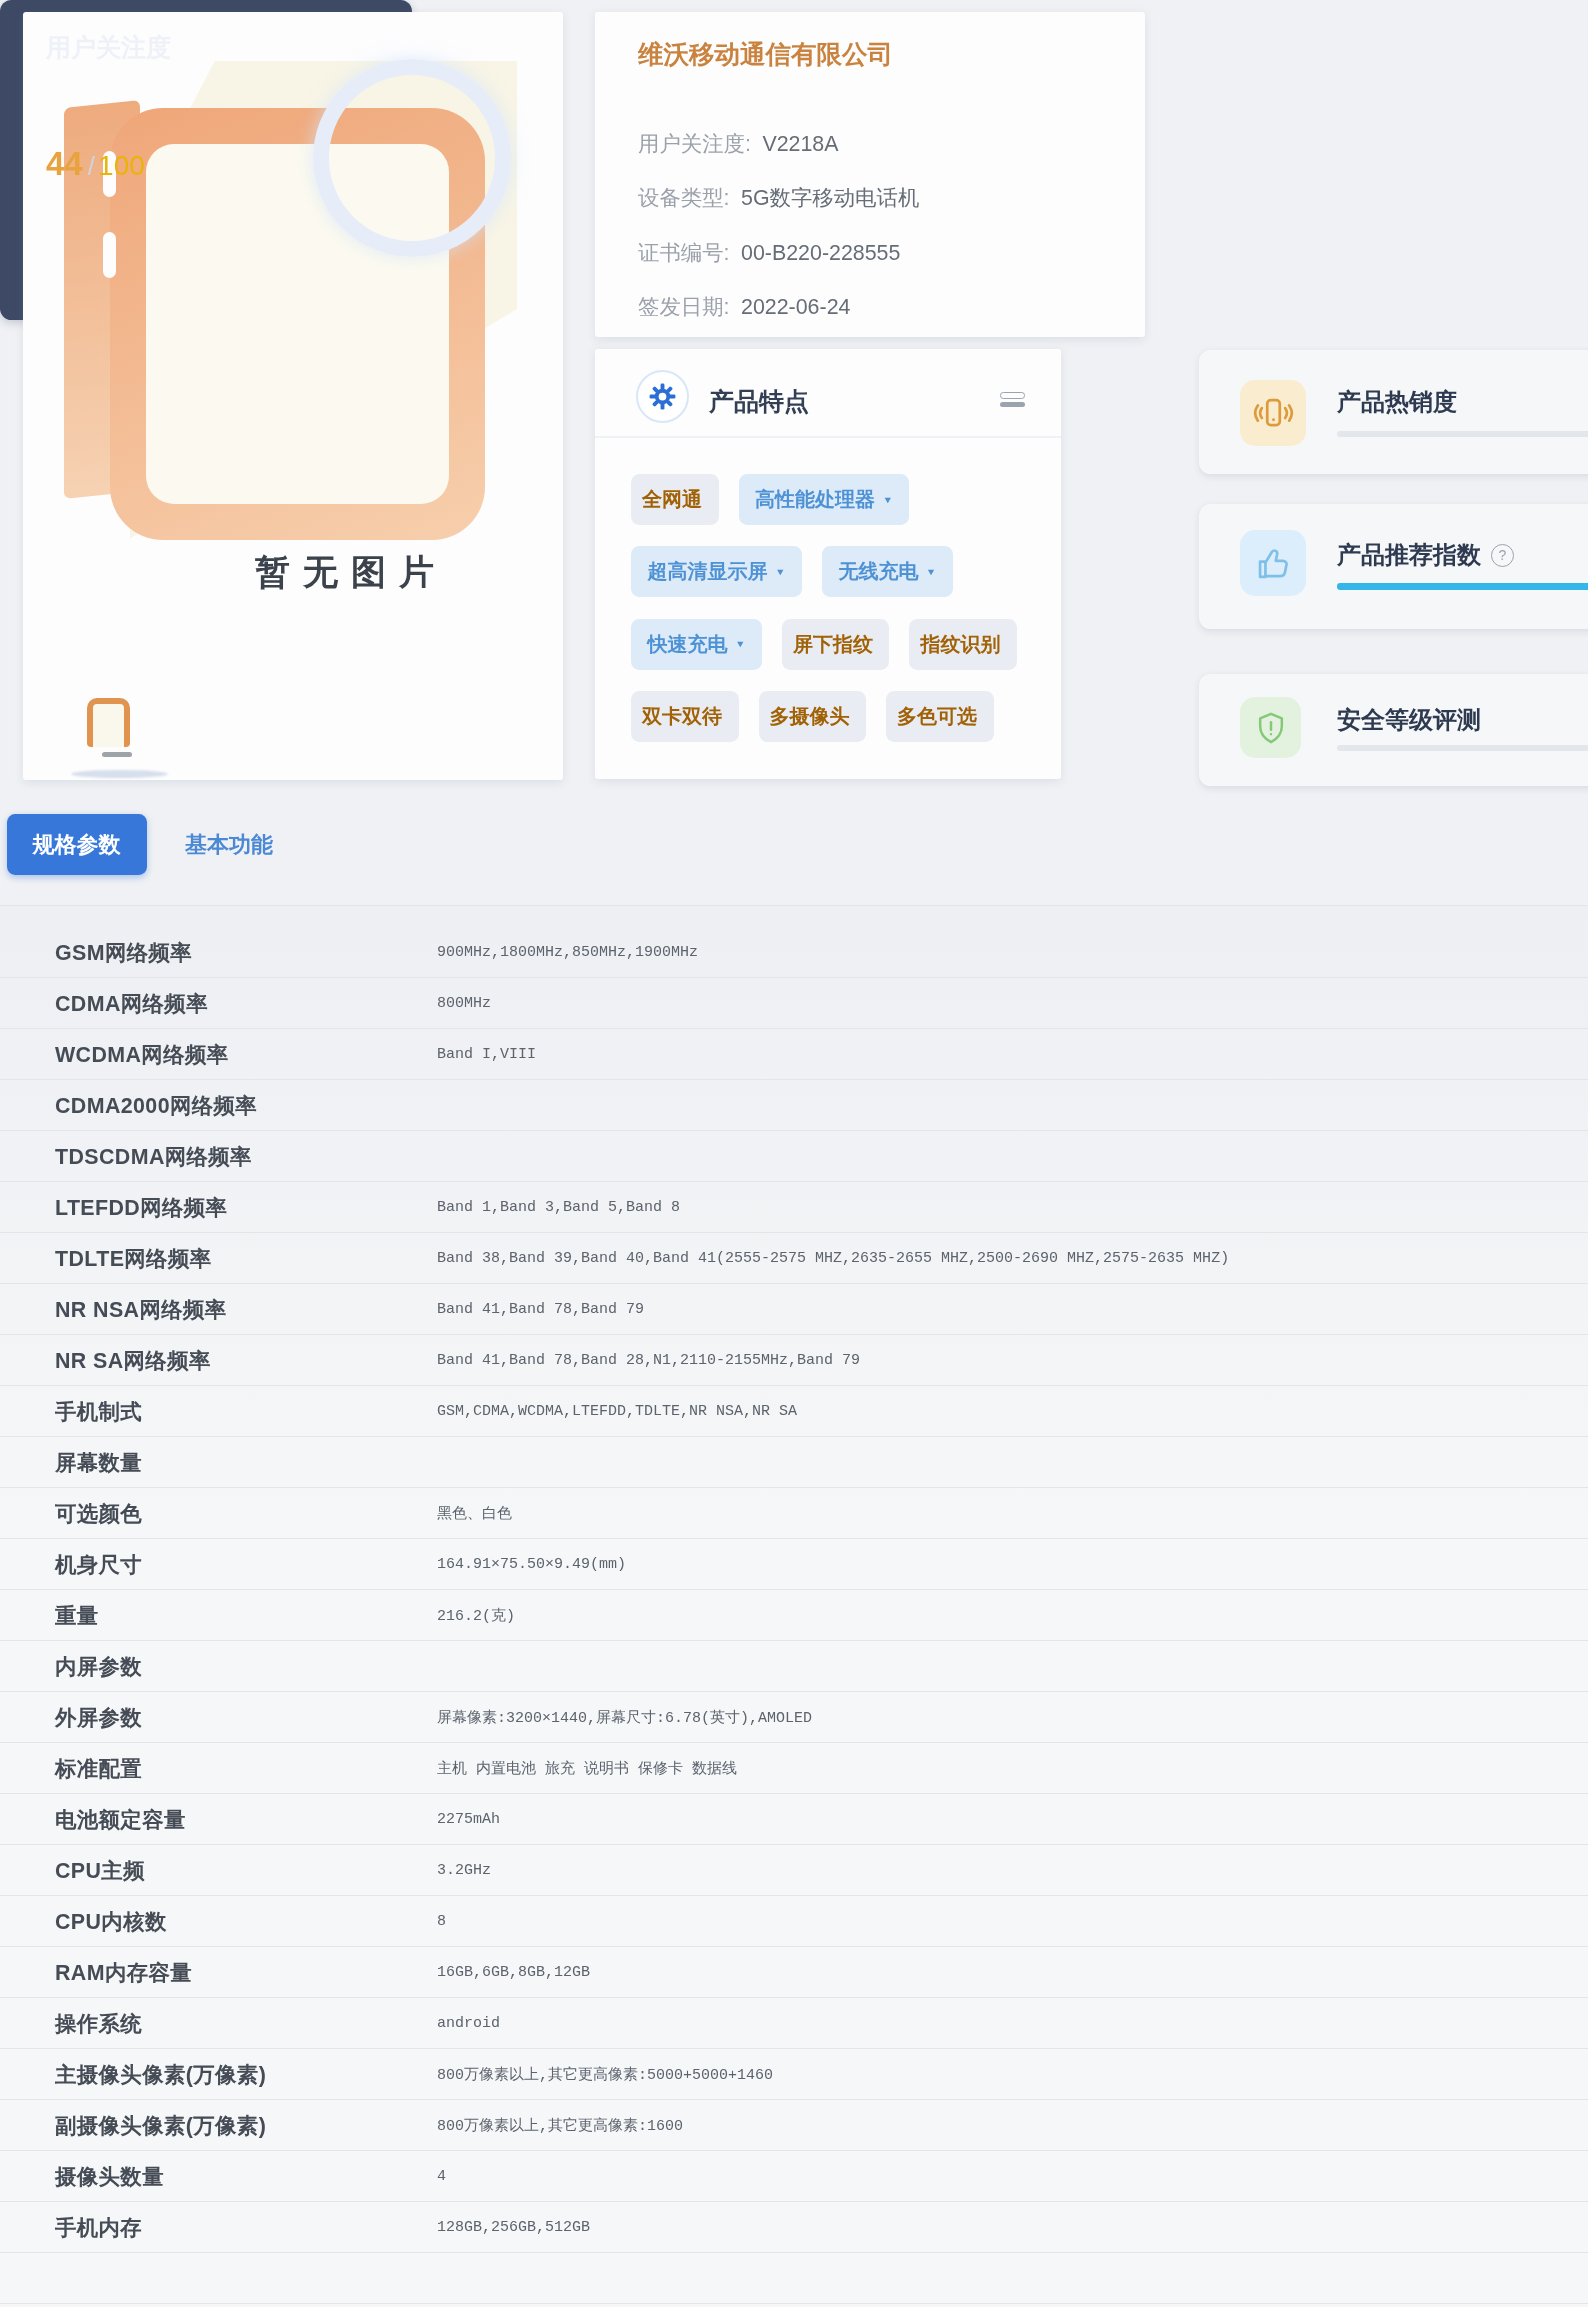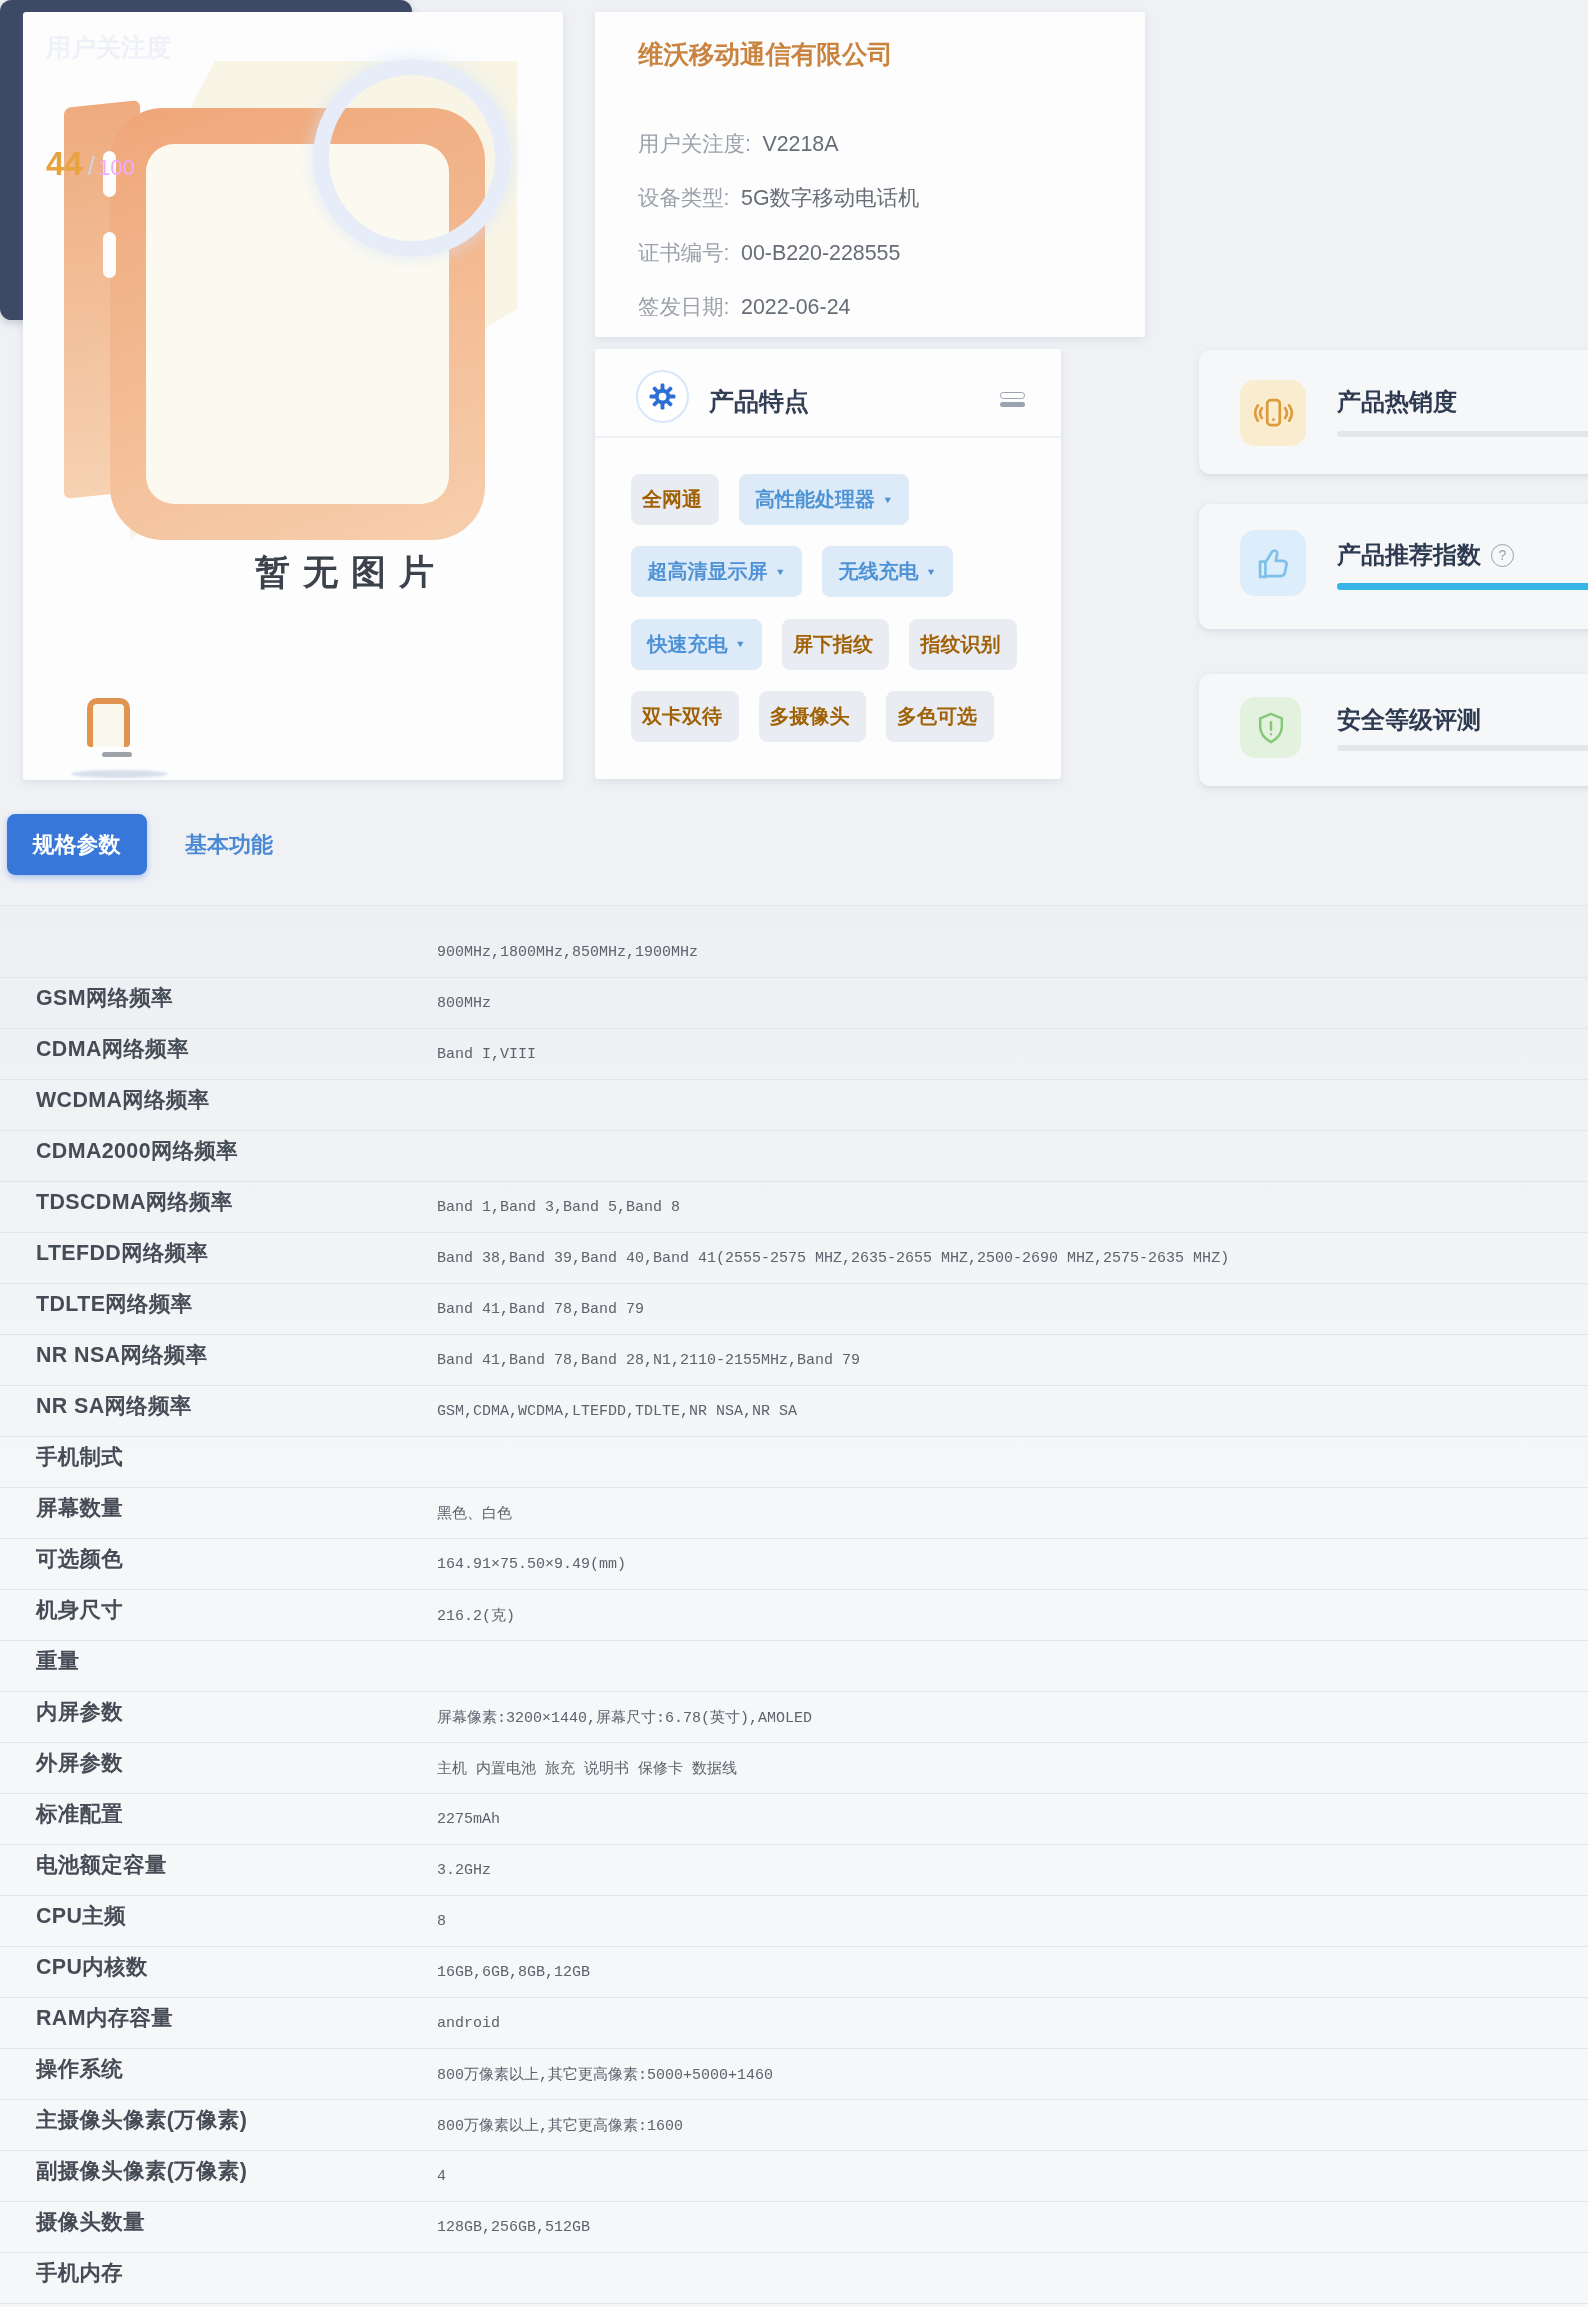--- a/index.html
+++ b/index.html
@@ -58,21 +58,21 @@
   .tag.gray{background:#e9edf3;color:#a16207;padding-left:11px;}
   .tag .caret{font-size:10.7px;margin-left:7.4px;transform:scaleY(.85);}
 
   
   .dark-card{left:1199px;top:8.2px;width:412px;height:320px;background:#3d4965;border-radius:11.5px;
     box-shadow:0 2.5px 8.2px rgba(100,110,135,.3);overflow:hidden;}
   .att-title{position:absolute;left:46px;top:31px;font-size:25px;font-weight:700;color:#eef1f7;}
   .score-row{position:absolute;left:46px;top:145px;display:flex;align-items:baseline;}
   .score-num{font-size:33px;font-weight:700;color:#e9a33e;}
   .score-slash{font-size:25.5px;color:#cdd4e2;margin:0 3.3px 0 5px;}
-  .score-total{font-size:22px;color:#f0abfc;text-align:right;}
+  .score-total{font-size:28px;color:#eab308;text-align:right;}
   .gauge-ring{position:absolute;left:313px;top:59px;width:166px;height:166px;border-radius:50%;
     border:16.5px solid #e7edf8;box-shadow:0 0 15px 2.5px rgba(214,228,248,.55);}
 
   
   .metric-card{position:absolute;left:1199px;width:412px;background:#f6f7f9;border-radius:11.5px;
     box-shadow:0 2.5px 6.6px rgba(140,150,170,.2);cursor:pointer;}
   .m-hot{top:350px;height:124px;}
   .m-rec{top:504px;height:125px;}
   .m-safe{top:674px;height:112px;}
   .m-iconbox{position:absolute;left:41px;border-radius:15px;display:flex;align-items:center;justify-content:center;}
@@ -94,22 +94,22 @@
     border-radius:8.2px;color:#fff;font-size:22px;font-weight:600;display:flex;align-items:center;
     justify-content:center;cursor:pointer;box-shadow:0 2.5px 6.6px rgba(54,119,217,.35);}
   .tab-inactive{position:absolute;left:175px;top:814px;height:61px;display:flex;align-items:center;
     color:#4b89d4;font-size:22px;font-weight:600;padding:0 10px;cursor:pointer;}
 
   
   .spec-section{position:absolute;left:0;top:905px;width:1589px;height:1402px;
     background:linear-gradient(180deg,#edeff2 0%,#f6f7f9 45%);border-top:0.8px solid #e2e4e8;}
   .spec-rows{position:absolute;left:0;right:0;top:21.4px;}
   .spec-row{height:50px;border-bottom:0.8px solid #e2e5e9;position:relative;}
-  .spec-label{position:absolute;left:36px;top:50%;transform:translateY(-50%);
-    font-size:21.4px;font-weight:700;color:#454c56;letter-spacing:0.4px;white-space:nowrap;margin-top:45px;}
+  .spec-label{position:absolute;left:55px;top:50%;transform:translateY(-50%);
+    font-size:21.4px;font-weight:700;color:#454c56;letter-spacing:0.4px;white-space:nowrap;}
   .spec-value{position:absolute;left:437px;top:50%;transform:translateY(-50%);
     font-size:15px;color:#5c636c;white-space:nowrap;font-family:Liberation Mono, monospace;}
   svg{display:block;}
 </style>
 </head>
 <body>
 
 <div class="card left-card">
   <div class="illus-cream"></div>
   <div class="illus-slab"></div>

